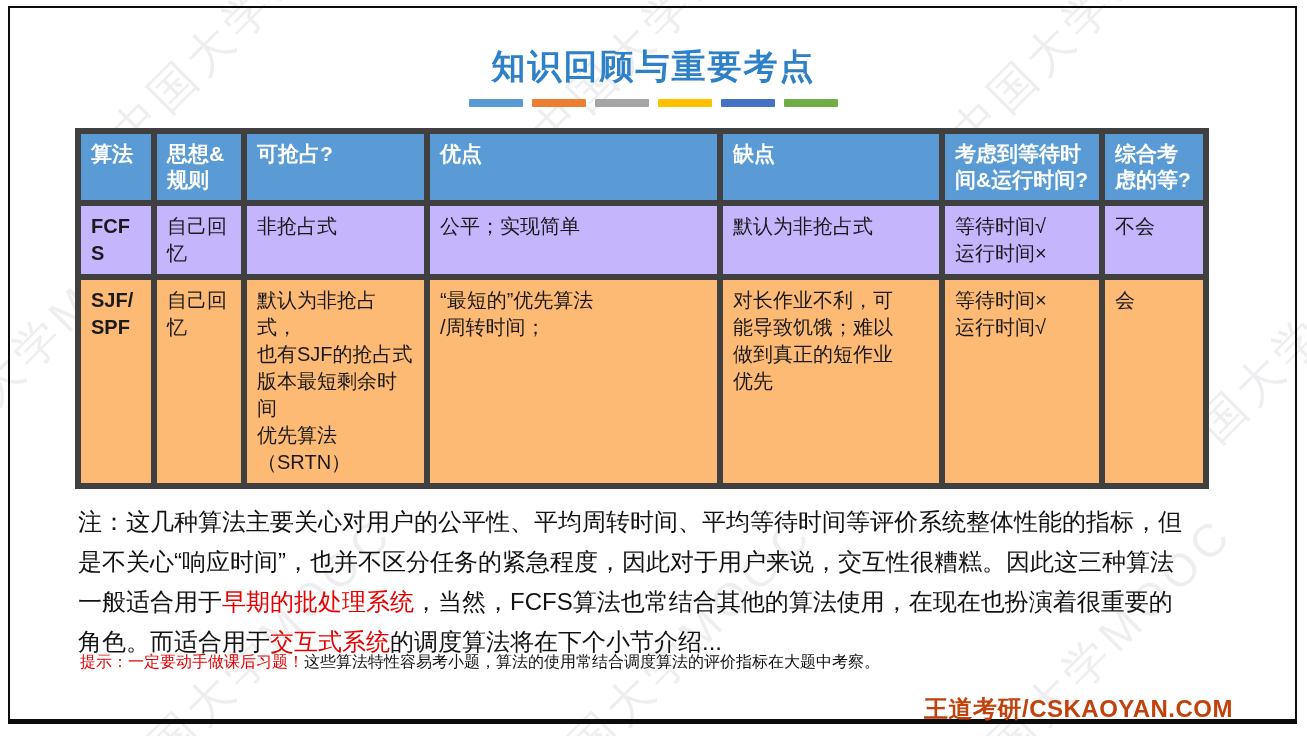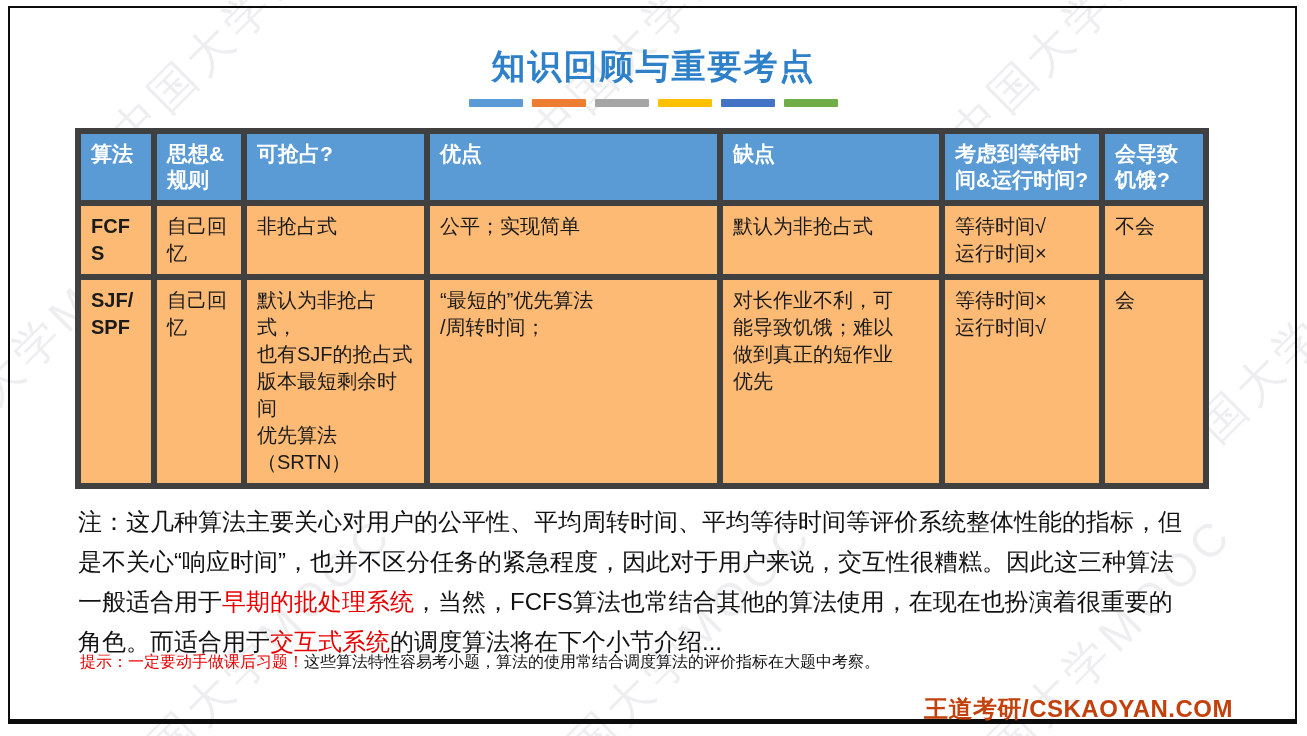--- a/index.html
+++ b/index.html
@@ -39,21 +39,21 @@
     border:6px solid #404040;vertical-align:top;padding:7px 10px;
     box-sizing:border-box;text-align:left;
   }
   th{
     background:#5b9bd5;color:#ffffff;font-size:21px;font-weight:bold;
     line-height:26px;height:64px;
   }
   td{
     font-size:20px;line-height:27px;color:#1a1a1a;white-space:pre-line;
   }
-  tr.band-dark td{background:#fdba74;}
+  tr.band-dark td{background:#c4b5fd;}
   tr.band-light td{background:#fdba74;}
   td.algo{font-weight:bold;word-break:break-all;}
   tr.r1 td{height:66px;}
   tr.r2 td{height:124px;}
   tr.r3 td{height:90px;}
   
   .note{
     position:absolute;left:78px;top:502px;width:1118px;
     font-size:24px;line-height:40px;color:#121212;z-index:2;
   }
@@ -107,21 +107,21 @@
         <col style="width:104px">
       </colgroup>
       <tbody>
           <tr>
         <th>算法</th>
         <th>思想&amp;规则</th>
         <th>可抢占?</th>
         <th>优点</th>
         <th>缺点</th>
         <th>考虑到等待时间&amp;运行时间?</th>
-        <th>会导致饥饿?</th>
+        <th>综合考虑的等?</th>
       </tr>
       <tr class="band-dark r1">
         <td class="algo">FCFS</td>
         <td>自己回忆</td>
         <td>非抢占式</td>
         <td>公平；实现简单</td>
         <td>默认为非抢占式</td>
         <td>等待时间√
 运行时间×</td>
         <td>不会</td>

